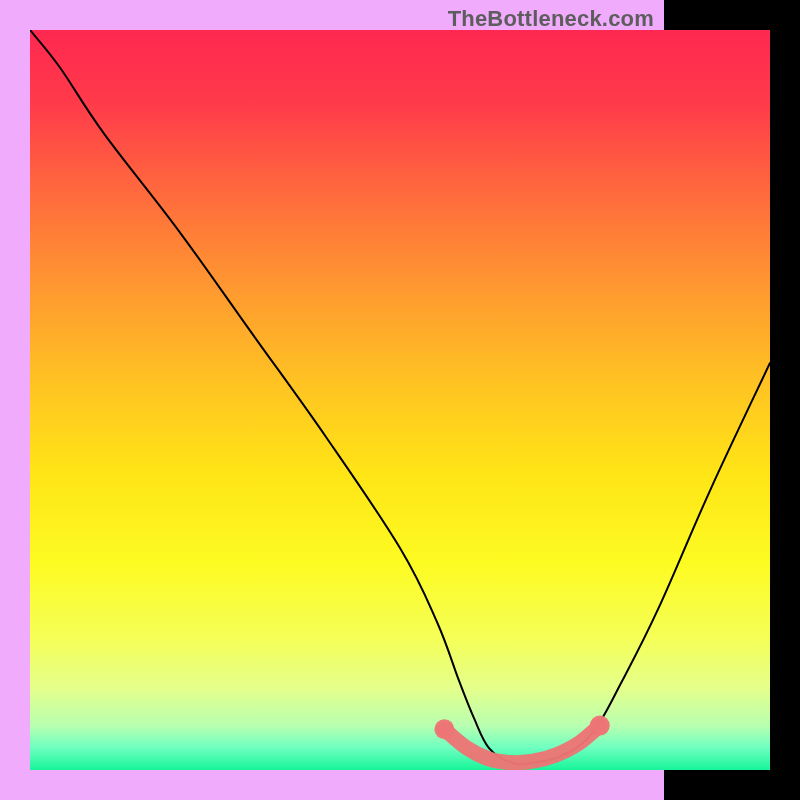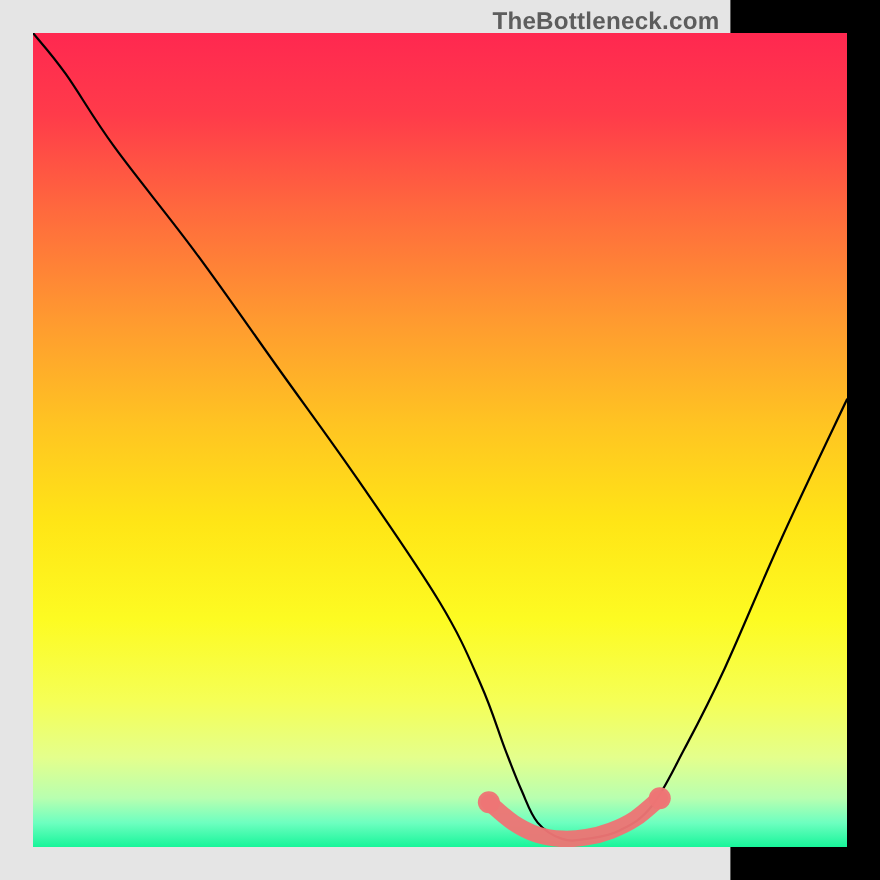--- a/index.html
+++ b/index.html
@@ -1,17 +1,17 @@
 <!DOCTYPE html>
 <html><head>
 <meta charset="utf-8">
 <style>
   * { margin: 0; padding: 0; box-sizing: border-box; }
   html, body { width: 800px; height: 800px; background: #000; overflow: hidden; }
-  .wrap { position: relative; width: 664px; height: 800px; background: #e5e5e5; }
+  .wrap { position: relative; width: 664px; height: 800px; background: #f0abfc; }
   .attribution {
     position: absolute;
     top: 6px;
     right: 10px;
     font-family: Arial, Helvetica, sans-serif;
     font-size: 22px;
     font-weight: bold;
     color: #5d5d5d;
     letter-spacing: 0.2px;
   }

